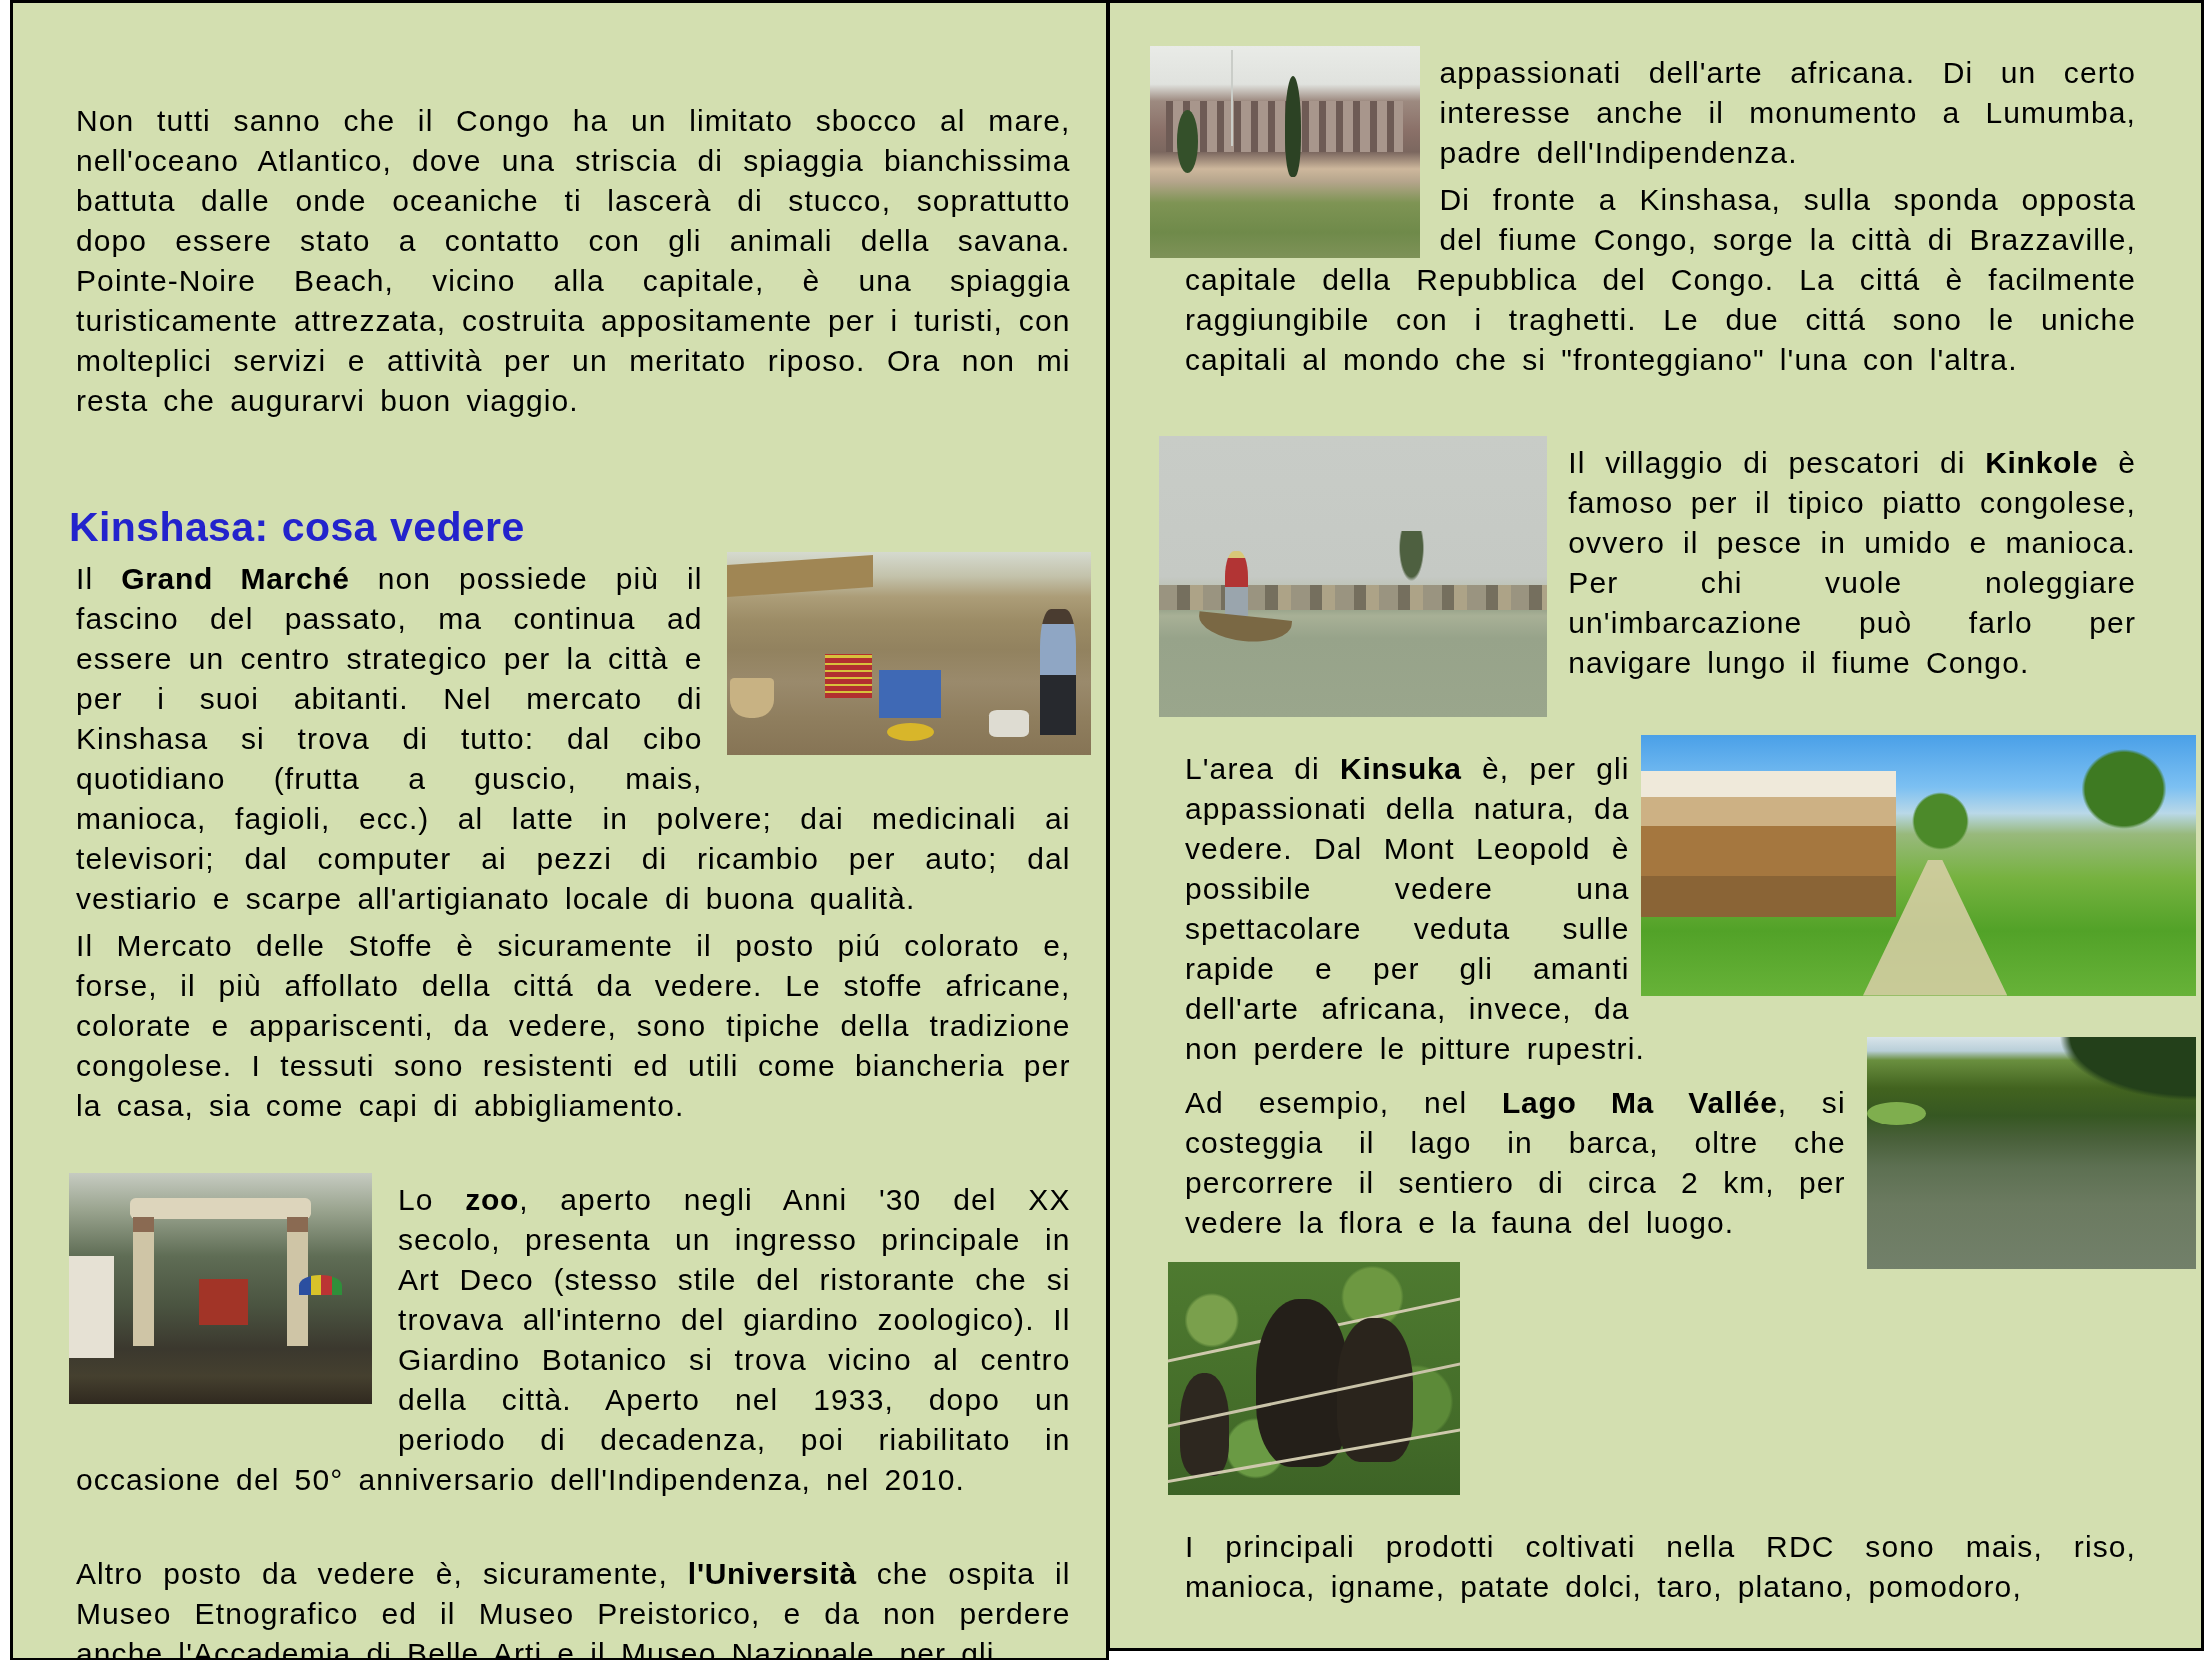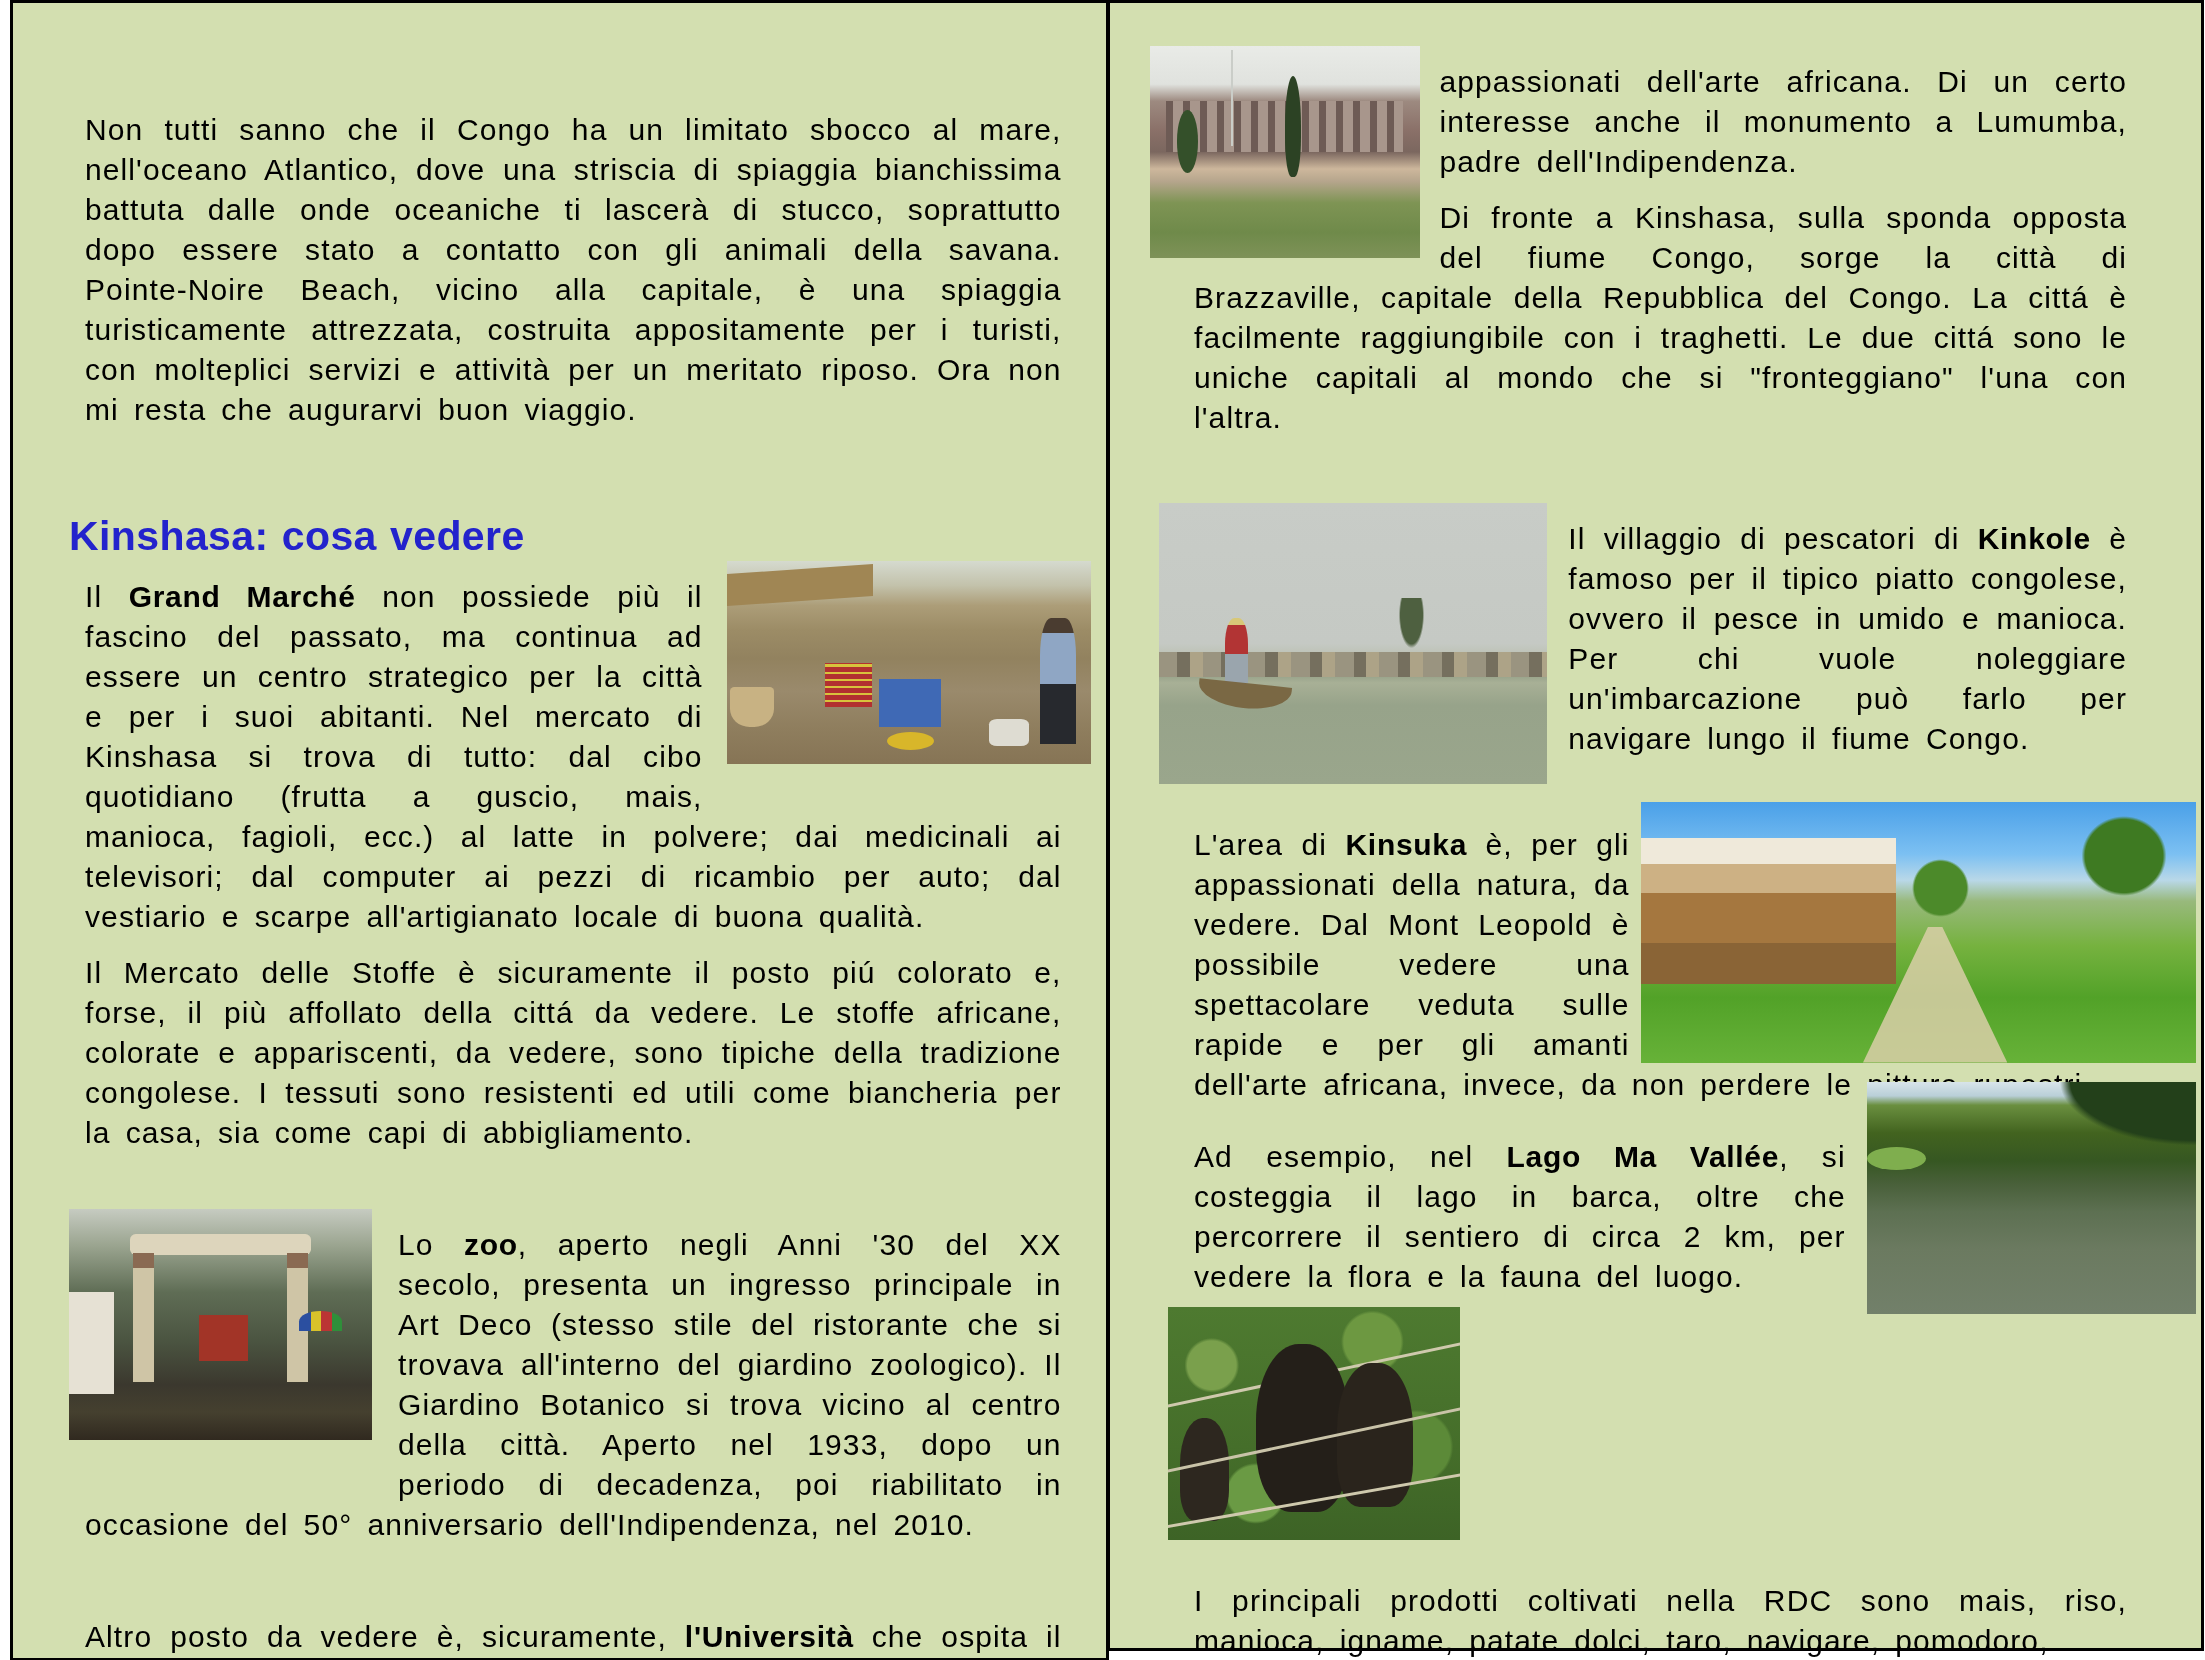--- a/index.html
+++ b/index.html
@@ -6,21 +6,21 @@
   body{
     width:2205px;height:1661px;position:relative;background:#ffffff;
     font-family:"Liberation Sans","DejaVu Sans",sans-serif;color:#000;
   }
   .page{
     position:absolute;background:#d3dfb0;border:3.6px solid #000;box-sizing:border-box;
     font-size:30px;line-height:40px;letter-spacing:1.1px;word-spacing:5.7px;
   }
   .page-left{left:10px;top:0;width:1099px;height:1661px;padding:91px 28.5px 0 56px;}
   .page-right{left:1107px;top:0;width:1097px;height:1651px;padding:43px 58px 0 68px;}
-  p.just{margin:16px;text-align:justify;}
+  p.just{margin:7px;text-align:justify;}
   .heading{
     margin:81px 0 0 0;font-size:41px;line-height:50px;font-weight:bold;
     color:#2323cc;letter-spacing:0.4px;word-spacing:1.4px;
   }
   .flow{display:flow-root;}
   .float-l{float:left;}
   .float-r{float:right;}
   .spacer56{height:40px;}
   .spacer60{height:43px;}
   .mt30{margin-top:21.3px;}
@@ -193,17 +193,17 @@
       <div class="photo bonobo float-l" title="Two bonobos behind a wire fence">
         <span class="detail b-wire1"></span>
         <span class="detail b-ape-main"></span>
         <span class="detail b-ape2"></span>
         <span class="detail b-ape3"></span>
         <span class="detail b-wire2"></span>
         <span class="detail b-wire3"></span>
       </div>
     </div>
 
-    <p class="just">I principali prodotti coltivati nella RDC sono mais, riso, manioca, igname, patate dolci, taro, navigare, pomodoro,</p>
+    <p class="just">I principali prodotti coltivati nella RDC sono mais, riso, manioca, igname, patate dolci, taro, platano, pomodoro,</p>
   </section>
 
 </div>
 
 
 </body></html>

